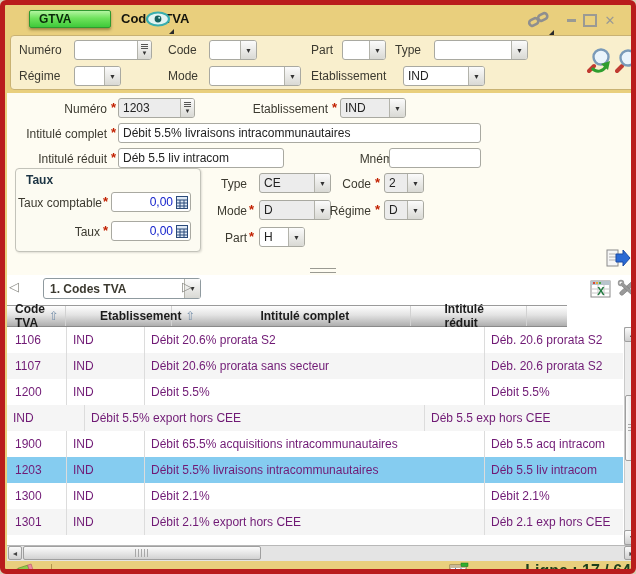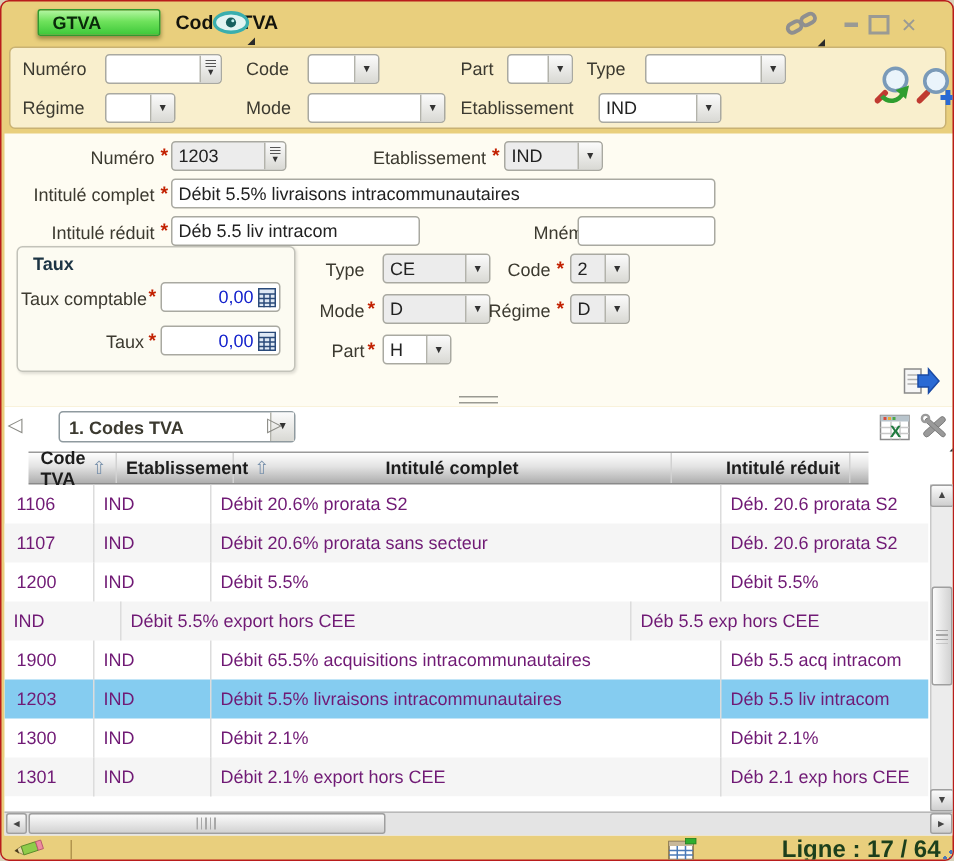--- a/index.html
+++ b/index.html
@@ -1,16 +1,16 @@
 <!DOCTYPE html>
 <html><head>
 <meta charset="utf-8">
 <style>
   html,body{margin:0;padding:0;background:#d8d0b8;font-family:"Liberation Sans","DejaVu Sans",sans-serif;}
-  #window{position:relative;width:636px;height:574px;background:#e9cf7d;border:1px solid #b91c1c;border-radius:6px;overflow:hidden;box-sizing:border-box;font-size:12px;color:#3c3a30;}
+  #window{position:relative;width:636px;height:574px;background:#e9cf7d;border:5px solid #b91c1c;border-radius:6px;overflow:hidden;box-sizing:border-box;font-size:12px;color:#3c3a30;}
   
   .badge{position:absolute;left:24px;top:5px;width:82px;height:18px;background:linear-gradient(180deg,#b2f5a0 0%,#6fe25c 45%,#3fc93a 100%);border:1px solid #2f9a2f;border-radius:2px;box-shadow:0 2px 3px rgba(60,50,0,.45);display:flex;align-items:center;padding-left:9px;font-weight:bold;color:#0a2a0a;box-sizing:border-box;}
   .win-title{position:absolute;left:116px;top:6px;font-weight:bold;font-size:13px;color:#14140c;}
   .icon-wrap{position:absolute;display:inline-block;}
   .corner{position:absolute;right:-3px;bottom:-3px;width:0;height:0;border-left:5px solid transparent;border-bottom:5px solid #2a2a2a;}
   .winctl{position:absolute;top:8px;width:16px;height:14px;display:flex;align-items:center;justify-content:center;color:#9a9a94;font-weight:bold;}
   .min-bar{width:9px;height:3px;background:#9a9a94;}
   .max-box{width:10px;height:9px;border:2px solid #9a9a94;}
   .close-x{font-size:13px;line-height:13px;}
   
@@ -31,21 +31,21 @@
   .num-val{color:#1422cc;text-align:right;flex:1;padding:0 3px;}
   .calc-ic{flex:0 0 auto;margin-right:2px;display:flex;}
   
   .splitter{position:absolute;left:305px;top:263px;width:26px;height:5px;display:flex;flex-direction:column;justify-content:space-between;cursor:row-resize;}
   .splitter i{display:block;height:1px;background:#9a9a92;}
   
   #list-panel{position:absolute;left:2px;top:270px;width:632px;height:286px;background:#fff;}
   .nav-chev{position:absolute;top:4px;font-size:13px;color:#8a8a84;cursor:default;}
   #view-combo{position:absolute;left:12px;top:3px;width:158px;height:21px;background:#fff;border:1px solid #8f9a9f;border-radius:3px;box-sizing:border-box;display:flex;align-items:center;font-weight:bold;margin-left:24px;}
   
-  #thead{position:absolute;left:16px;top:30px;width:560px;height:22px;background:linear-gradient(180deg,#fefefe 0%,#e3e3e3 45%,#aeaeae 100%);border-top:1px solid #9a9a9a;border-bottom:1px solid #8a8a8a;box-sizing:border-box;display:flex;font-weight:bold;color:#1c1c1c;}
+  #thead{position:absolute;left:0;top:30px;width:560px;height:22px;background:linear-gradient(180deg,#fefefe 0%,#e3e3e3 45%,#aeaeae 100%);border-top:1px solid #9a9a9a;border-bottom:1px solid #8a8a8a;box-sizing:border-box;display:flex;font-weight:bold;color:#1c1c1c;gap:28px;}
   .hc{display:flex;align-items:center;box-sizing:border-box;border-right:1px solid #d2d2d2;padding:0 6px;height:100%;}
   .hc1{width:60px;padding-left:8px;}
   .hc2{width:78px;}
   .hc3{width:340px;justify-content:center;}
   .hc4{width:138px;justify-content:flex-end;}
   .hc-fill{flex:1;border-right:none;}
   .sort{color:#7b93ad;font-size:12px;margin-left:4px;font-weight:normal;}
   #tbody{position:absolute;left:0;top:52px;width:616px;height:218px;overflow:hidden;}
   .trow{display:flex;height:26px;align-items:center;color:#701a75;}
   .trow.alt{background:#f5f5f5;}

